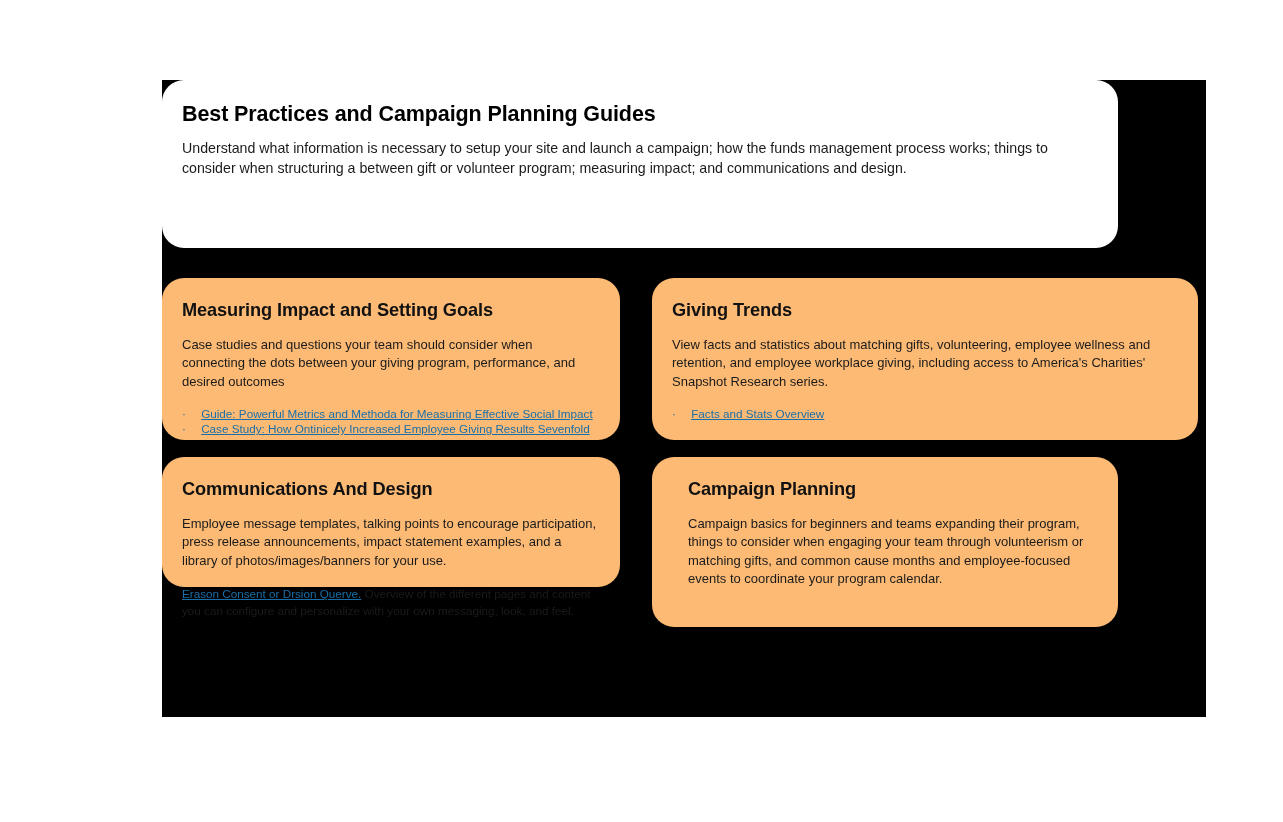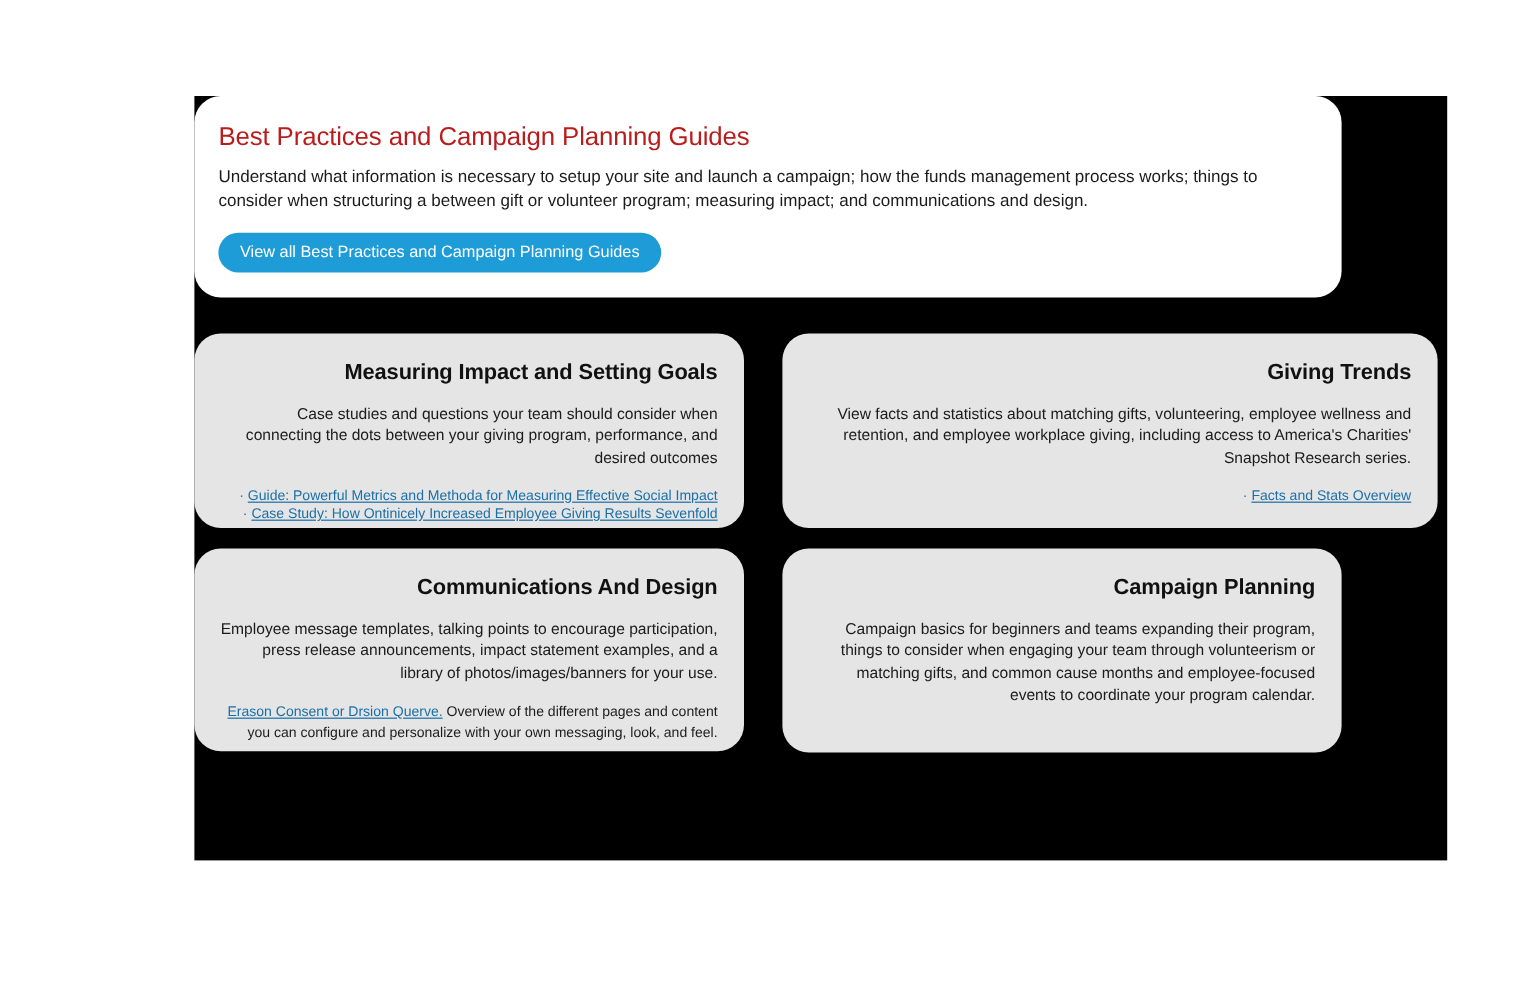--- a/index.html
+++ b/index.html
@@ -40,22 +40,22 @@
     top: 80px;
     width: 956px;
     height: 168px;
     background: #ffffff;
     border-radius: 22px;
     box-sizing: border-box;
     padding: 22px 26px 0 20px;
   }
   .hero-title {
     font-size: 21.5px;
-    font-weight: normal;
-    color: #b91c1c;
+    font-weight: bold;
+    color: #000000;
     letter-spacing: -0.1px;
     margin: 0 0 10px 0;
     line-height: 1.2;
   }
   .hero-desc {
     font-size: 14.2px;
     color: #1b1b1b;
     line-height: 1.42;
     margin: 0 0 16px 0;
     max-width: 900px;
@@ -69,29 +69,28 @@
     border-radius: 18px;
     padding: 9px 18px 10px 18px;
     cursor: pointer;
     font-family: "Liberation Sans", sans-serif;
     line-height: 1;
   }
 
   
   .card {
     position: absolute;
-    background: #e5e5e5;
+    background: #fdba74;
     border-radius: 22px;
     box-sizing: border-box;
     padding: 22px 22px 18px 20px;
-    text-align: right;
   }
   .card.r1c1 { left: 162px;  top: 278px; width: 458px; height: 162px; }
   .card.r1c2 { left: 652px;  top: 278px; width: 546px; height: 162px; }
-  .card.r2c1 { left: 162px;  top: 457px; width: 458px; height: 169px; }
+  .card.r2c1 { left: 162px;  top: 457px; width: 458px; height: 130px; }
   .card.r2c2 { left: 652px;  top: 457px; width: 466px; height: 170px; padding-left: 36px; }
 
   .card-title {
     font-size: 18.2px;
     font-weight: bold;
     color: #111111;
     margin: 0 0 14px 0;
     letter-spacing: -0.1px;
     line-height: 1.2;
   }
@@ -109,20 +108,21 @@
   .link-list li {
     font-size: 11.7px;
     line-height: 1.28;
     color: #1a6fa8;
   }
   .link-list li .bullet {
     color: #1a6fa8;
   }
   .link-list li a {
     color: #1a6fa8;
+    margin-left: 12px;
   }
   .inline-link {
     color: #1a6fa8;
     text-decoration: underline;
   }
   .inline-para {
     font-size: 11.7px;
     color: #1b1b1b;
     line-height: 1.42;
     margin: 0;
@@ -131,21 +131,20 @@
 </head>
 <body>
 
 <div id="page">
 
   <div id="backdrop"></div>
 
   <section class="hero">
     <h1 class="hero-title">Best Practices and Campaign Planning Guides</h1>
     <p class="hero-desc">Understand what information is necessary to setup your site and launch a campaign; how the funds management process works; things to consider when structuring a between gift or volunteer program; measuring impact; and communications and design.</p>
-    <button class="hero-btn">View all Best Practices and Campaign Planning Guides</button>
   </section>
 
   <section class="card r1c1">
     <h2 class="card-title">Measuring Impact and Setting Goals</h2>
     <p class="card-desc">Case studies and questions your team should consider when connecting the dots between your giving program, performance, and desired outcomes</p>
     <ul class="link-list">
       <li><span class="bullet">·</span>
         <a href="#">Guide: Powerful Metrics and Methoda for Measuring Effective Social Impact</a></li>
       <li><span class="bullet">·</span>
         <a href="#">Case Study: How Ontinicely Increased Employee Giving Results Sevenfold</a></li>

